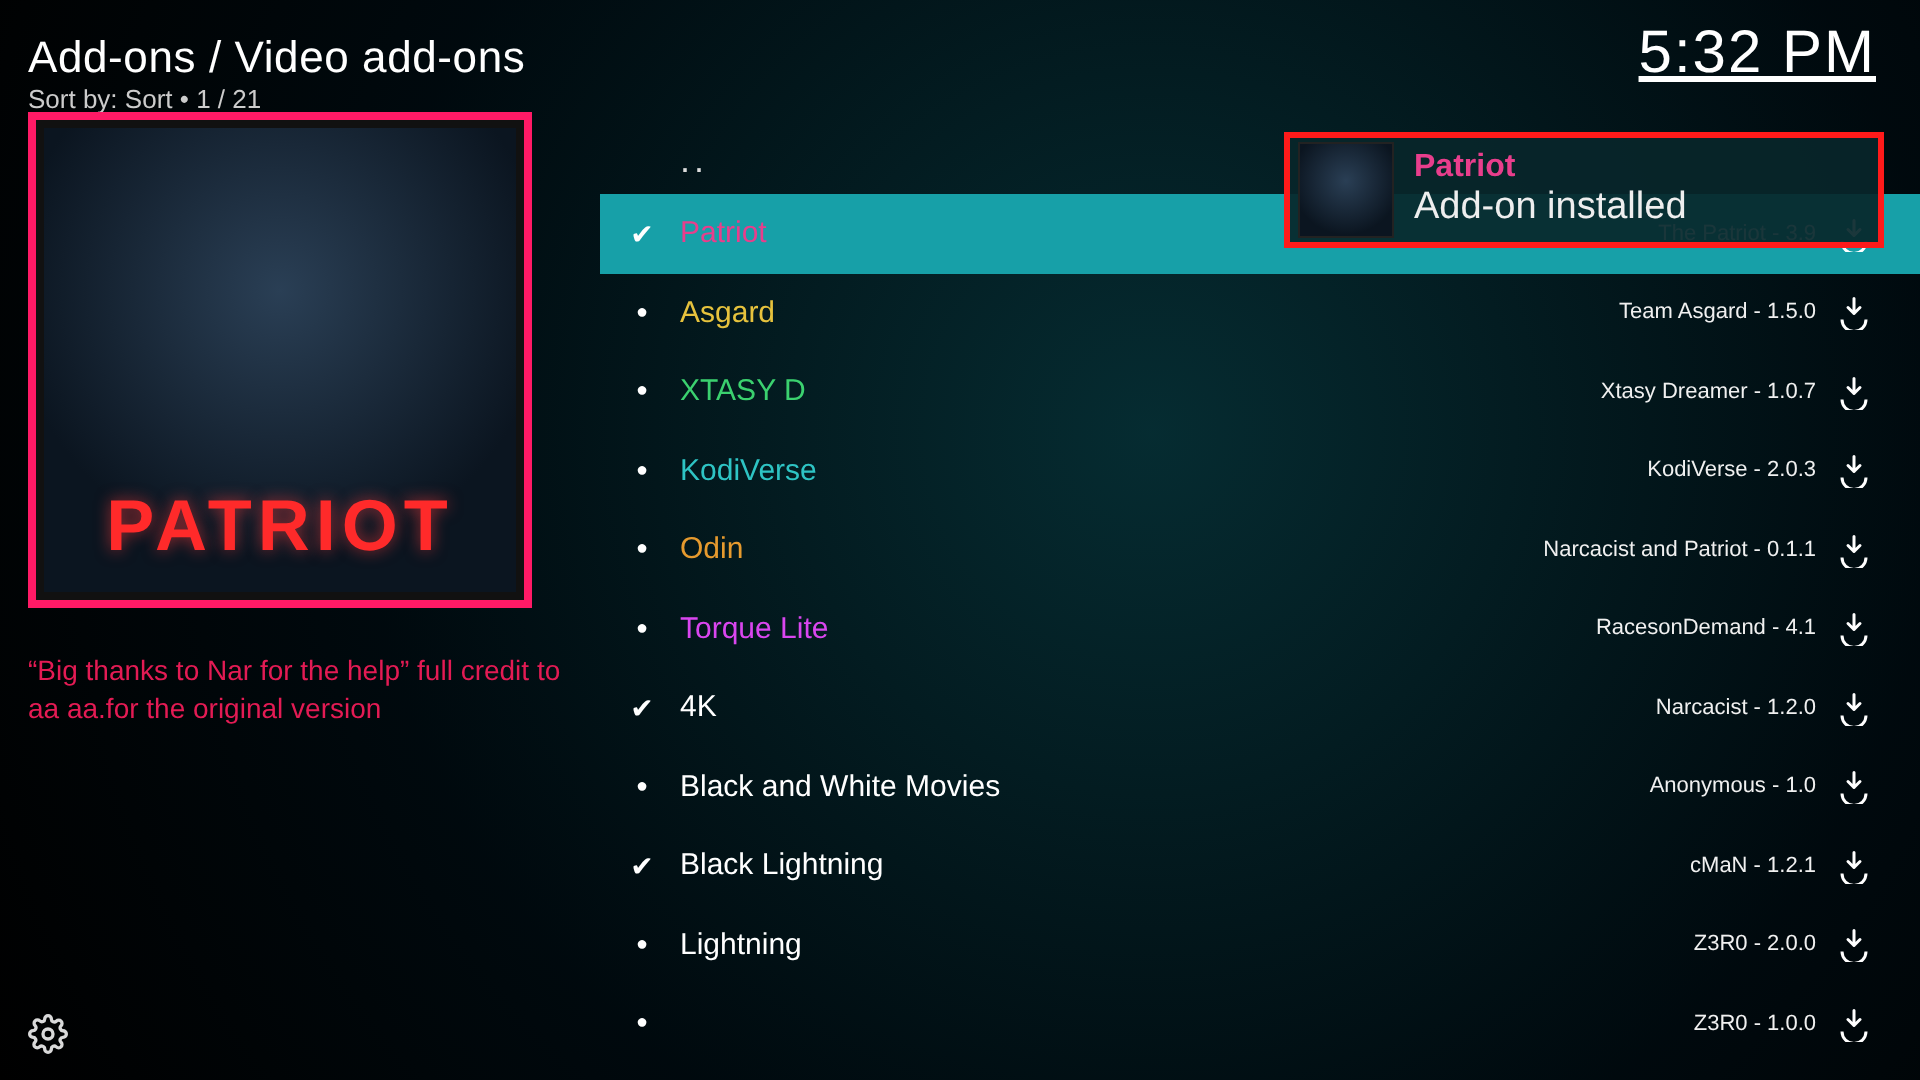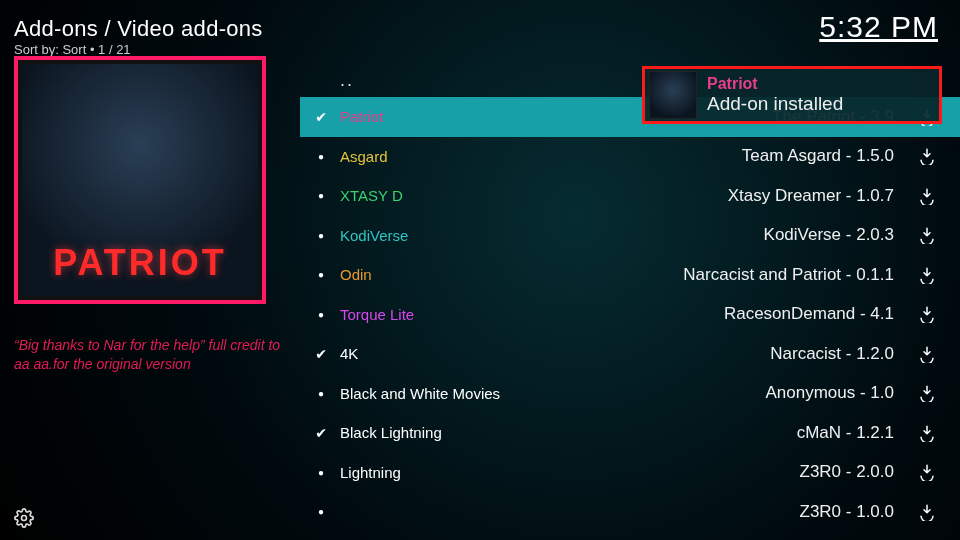--- a/index.html
+++ b/index.html
@@ -47,44 +47,43 @@
   .poster-title {
     position: relative; z-index: 1;
     font-size: 36px; font-weight: 900;
     color: #ff2a2a;
     letter-spacing: 3px;
     text-shadow: 0 0 8px rgba(255,60,60,0.6);
     margin-bottom: 16px;
     font-family: Impact, "Arial Black", sans-serif;
   }
   .desc {
-    margin-top: 32px;
+    margin-top: 22px;
     font-size: 14px; line-height: 1.35;
     color: #e31b54;
     width: 270px;
-    font-style: italic;
   }
   .list {
     position: absolute; top: 70px; left: 300px; right: 0;
     z-index: 2;
   }
   .dots { padding: 0 0 6px 40px; font-size: 18px; color: #ddd; letter-spacing: 2px;}
   .row {
     display: flex; align-items: center;
     height: 39.5px; padding: 0 24px 0 10px;
     font-size: 15px;
   }
   .row.selected {
     background: #17a0a8;
   }
   .check { width: 22px; text-align: center; margin-right: 8px; font-size: 14px;}
   .bullet { width: 22px; text-align: center; margin-right: 8px; font-size: 10px; }
   .name { flex: 0 0 auto; font-weight: 500; }
   .spacer { flex: 1; }
-  .meta { font-size: 17px; color: #f0f0f0; margin-right: 24px; }
+  .meta { font-size: 11px; color: #f0f0f0; margin-right: 10px; }
   .dl-icon { width: 18px; height: 18px; }
   .dl-icon svg { width: 18px; height: 18px; }
 
   .c-pink   { color: #e83e8c; }
   .c-yellow { color: #e6c23d; }
   .c-green  { color: #3bd16f; }
   .c-teal   { color: #2ec4c4; }
   .c-orange { color: #e69a2e; }
   .c-lime   { color: #d946ef; text-align: right; }
   .c-white  { color: #fff; }

